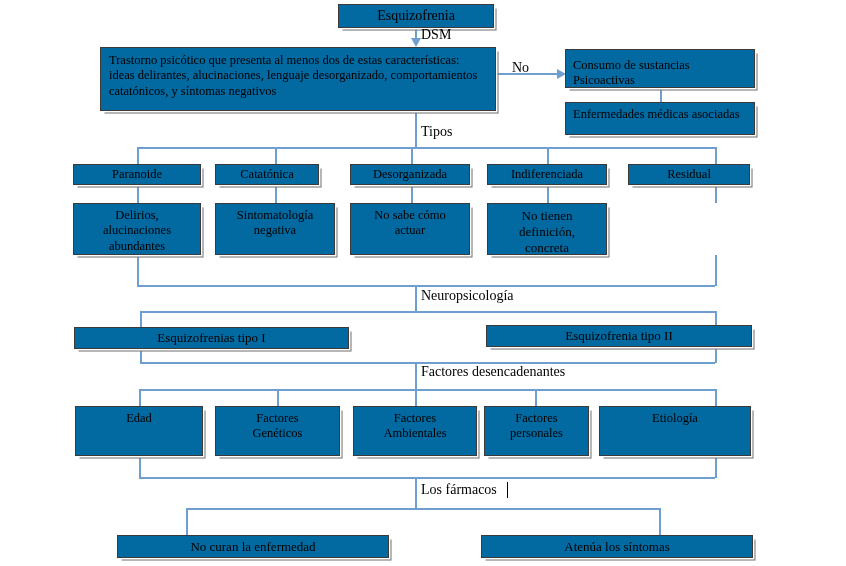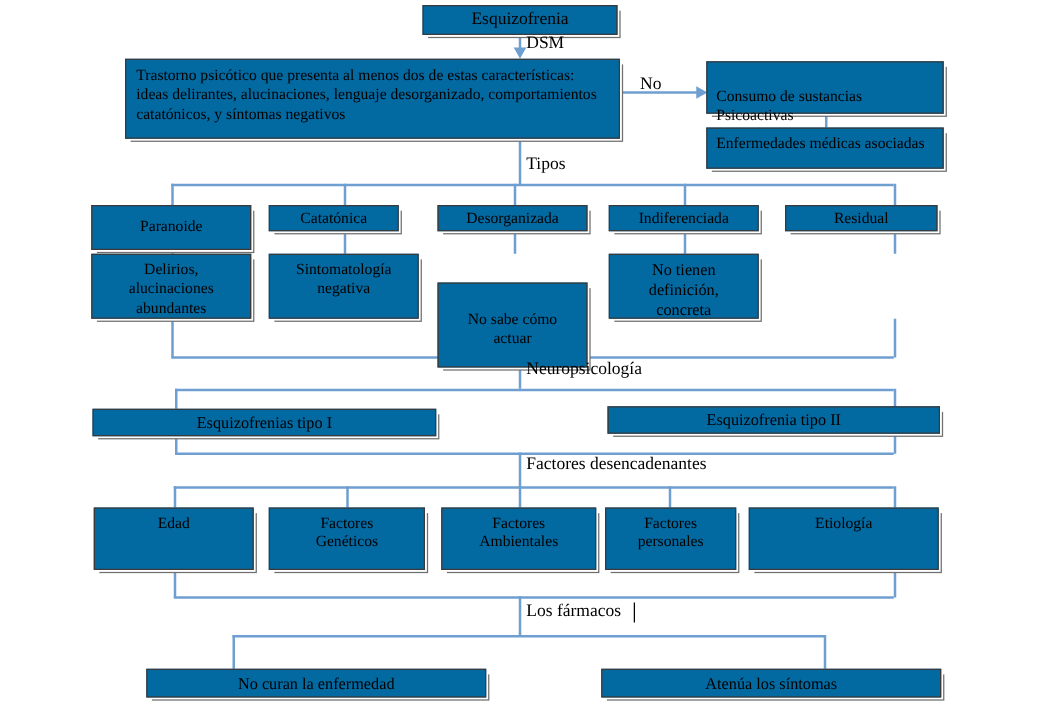--- a/index.html
+++ b/index.html
@@ -96,42 +96,42 @@
   <div class="label" style="left:421px; top:27px; font-size:14px;">DSM</div>
 
   <div class="box left" style="left:100px; top:47px; width:396px; height:64px; font-size:12.5px; padding:5px 8px 4px 8px;">
     <span class="txt">Trastorno psicótico que presenta al menos dos de estas características: ideas delirantes, alucinaciones, lenguaje desorganizado, comportamientos catatónicos, y síntomas negativos</span>
   </div>
 
   <div class="ln h" style="left:496px; top:73px; width:66px;"></div>
   <div class="arrow-head right" style="left:557px; top:69px;"></div>
   <div class="label" style="left:512px; top:60px; font-size:14px;">No</div>
 
-  <div class="box left" style="left:565px; top:49px; width:190px; height:39px; font-size:12.5px; padding:20px 7px;">
+  <div class="box left" style="left:565px; top:49px; width:190px; height:39px; font-size:12.5px; padding:8px 7px;">
     <span class="txt">Consumo de sustancias Psicoactivas</span>
   </div>
 
   <div class="ln v" style="left:660px; top:88px; height:14px;"></div>
 
   <div class="box left" style="left:565px; top:102px; width:190px; height:33px; font-size:12.5px; padding:4px 7px;">
     <span class="txt">Enfermedades médicas asociadas</span>
   </div>
 
   <div class="ln v" style="left:415px; top:111px; height:37px;"></div>
   <div class="label" style="left:421px; top:124px; font-size:14px;">Tipos</div>
 
   <div class="ln h" style="left:137px; top:147px; width:578px;"></div>
 
   <div class="ln v" style="left:137px; top:147px; height:17px;"></div>
   <div class="ln v" style="left:275px; top:147px; height:17px;"></div>
   <div class="ln v" style="left:411px; top:147px; height:17px;"></div>
   <div class="ln v" style="left:547px; top:147px; height:17px;"></div>
   <div class="ln v" style="left:715px; top:147px; height:17px;"></div>
 
-  <div class="box center vcenter" style="left:73px; top:164px; width:128px; height:36px; font-size:12.5px;">
+  <div class="box center vcenter" style="left:73px; top:164px; width:128px; height:21px; font-size:12.5px;">
     <span class="txt">Paranoide</span>
   </div>
   <div class="box center vcenter" style="left:215px; top:164px; width:104px; height:21px; font-size:12.5px;">
     <span class="txt">Catatónica</span>
   </div>
   <div class="box center vcenter" style="left:350px; top:164px; width:120px; height:21px; font-size:12.5px;">
     <span class="txt">Desorganizada</span>
   </div>
   <div class="box center vcenter" style="left:487px; top:164px; width:120px; height:21px; font-size:12.5px;">
     <span class="txt">Indiferenciada</span>
@@ -148,21 +148,21 @@
 
   <div class="box center" style="left:73px; top:203px; width:128px; height:52px; font-size:12.5px; padding:4px 4px;">
     <span class="txt">Delirios,
 alucinaciones
 abundantes</span>
   </div>
   <div class="box center" style="left:215px; top:203px; width:120px; height:52px; font-size:12.5px; padding:4px 4px;">
     <span class="txt">Sintomatología
 negativa</span>
   </div>
-  <div class="box center" style="left:350px; top:203px; width:120px; height:68px; font-size:12.5px; padding:21px 4px;margin-top:23px;">
+  <div class="box center" style="left:350px; top:203px; width:120px; height:52px; font-size:12.5px; padding:4px 4px;">
     <span class="txt">No sabe cómo
 actuar</span>
   </div>
   <div class="box center" style="left:487px; top:203px; width:120px; height:52px; font-size:13px; padding:4px 4px;">
     <span class="txt">No tienen
 definición,
 concreta</span>
   </div>
 
   <div class="ln v" style="left:137px; top:255px; height:31px;"></div>

